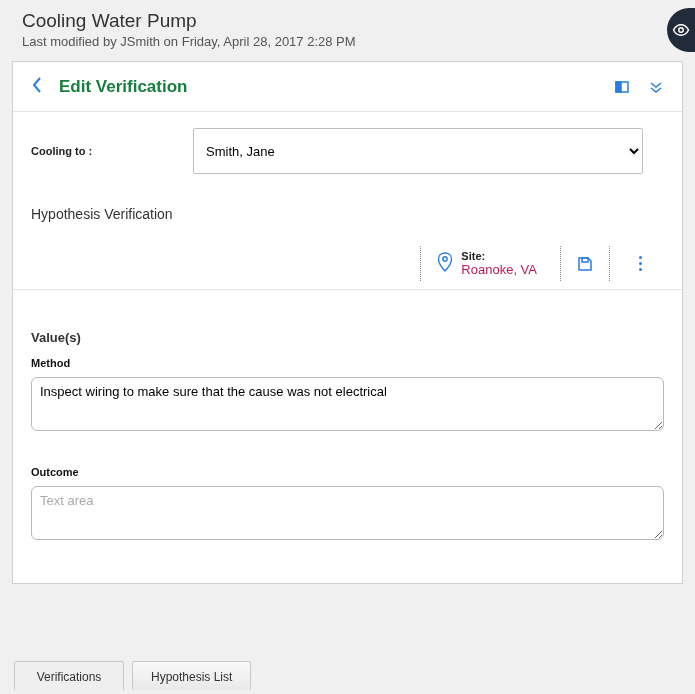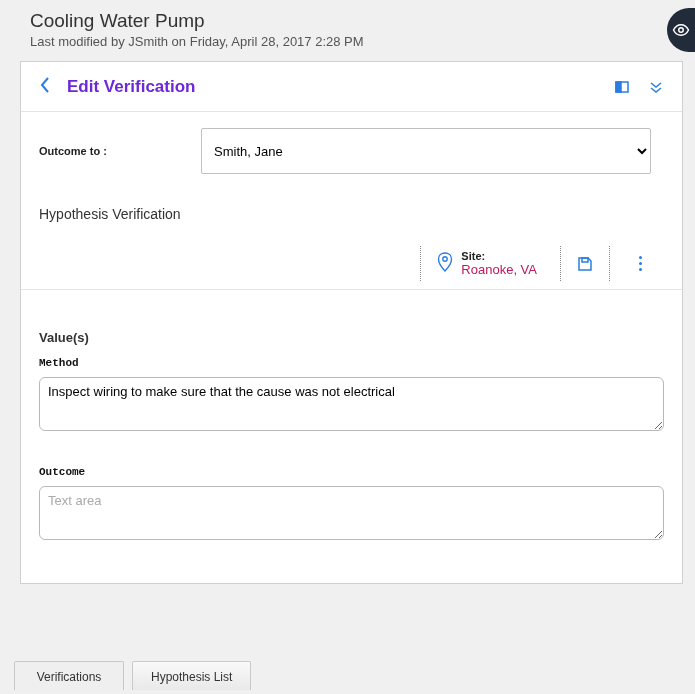--- a/index.html
+++ b/index.html
@@ -11,21 +11,21 @@
       font-family: -apple-system, BlinkMacSystemFont, "Segoe UI", Arial, sans-serif;
       background: #f0f0f0;
       font-size: 13px;
       color: #333;
       width: 695px;
       height: 694px;
       position: relative;
       overflow: hidden;
     }
     .page-wrapper {
-      padding: 10px 8px 0 16px;
+      padding: 10px 8px 0 8px;
     }
     .header-area {
       padding: 0 2px 6px 14px;
     }
     .page-title {
       font-size: 19px;
       font-weight: 400;
       color: #333;
       margin-bottom: 2px;
     }
@@ -62,21 +62,21 @@
       color: #2a7de1;
       font-size: 20px;
       margin-right: 16px;
       cursor: pointer;
       line-height: 1;
     }
     .card-title {
       font-size: 17px;
       font-weight: 700;
       flex: 1;
-      color: #6d28d9;
+      color: #15803d;
     }
     .card-header-icons {
       display: flex;
       gap: 18px;
       color: #2a7de1;
       align-items: center;
     }
     .icon-sm {
       width: 16px;
       height: 16px;
@@ -184,21 +184,20 @@
       color: #333;
       margin-top: 22px;
       margin-bottom: 12px;
     }
     .field-label {
       font-size: 11px;
       font-weight: 700;
       color: #111;
       margin-bottom: 8px;
       margin-top: 10px;
-      font-family: Liberation Mono, monospace;
     }
     .field-label.outcome {
       margin-top: 32px;
     }
     textarea.ta {
       width: 100%;
       min-height: 54px;
       border: 1px solid #b8b8b8;
       border-radius: 6px;
       padding: 6px 8px;
@@ -278,21 +277,21 @@
         <span class="icon-sm">
           <svg width="14" height="14" viewBox="0 0 14 14" fill="none" stroke="#2a7de1" stroke-width="1.5">
             <polyline points="2,3 7,7 12,3"></polyline>
             <polyline points="2,8 7,12 12,8"></polyline>
           </svg>
         </span>
       </div>
     </div>
 
     <div class="assigned-row">
-      <div class="assigned-label">Outcome to :</div>
+      <div class="assigned-label">Cooling to :</div>
       <div class="select-wrap">
         <select class="assigned">
           <option>Smith, Jane</option>
         </select>
       </div>
     </div>
 
     <div class="section-title">Hypothesis Verification</div>
 
     <div class="meta-row">

